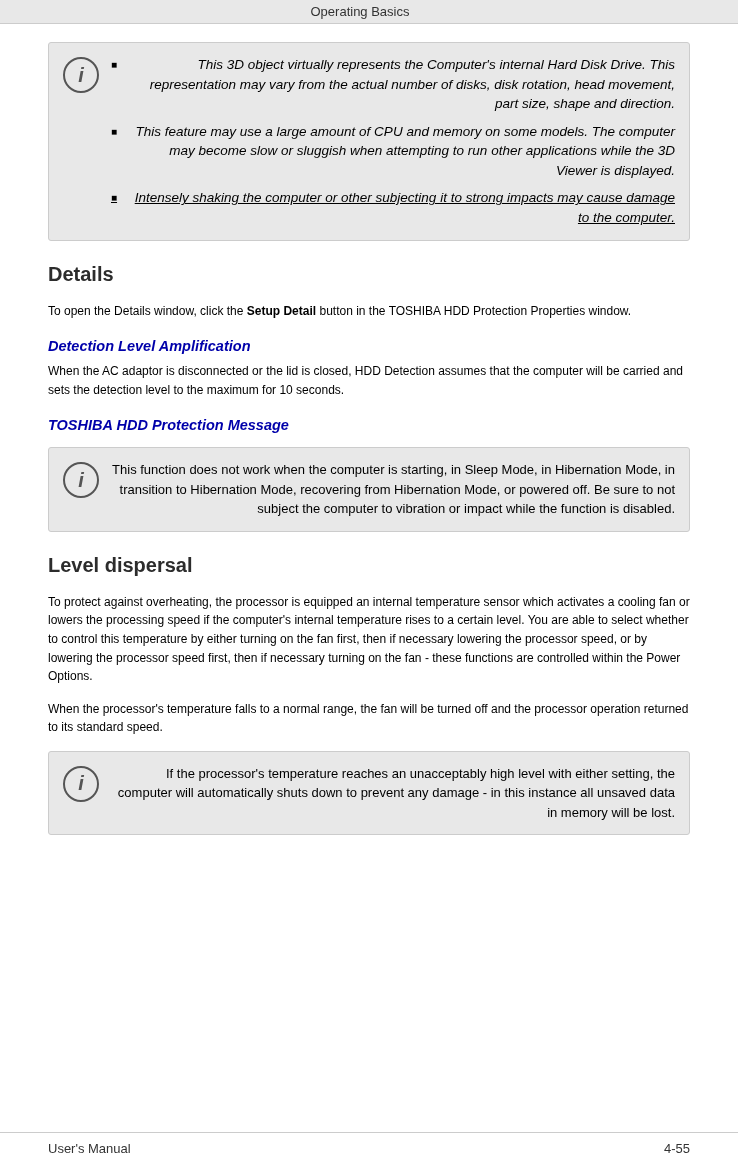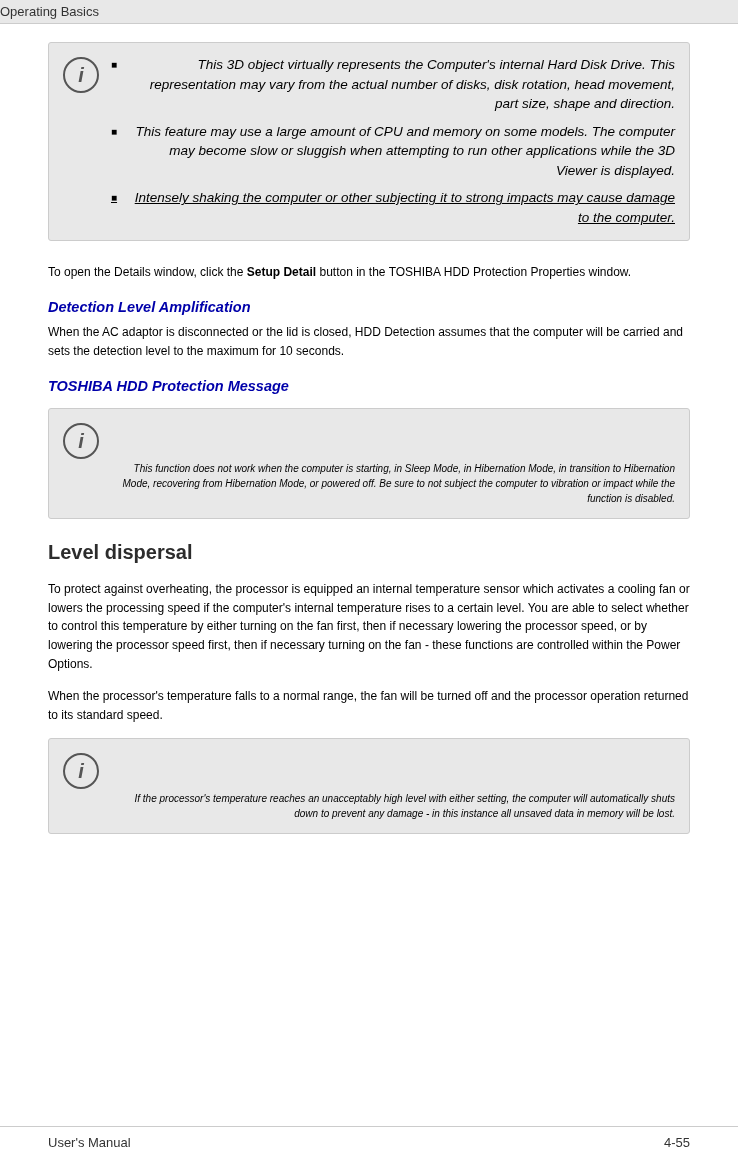--- a/index.html
+++ b/index.html
@@ -8,21 +8,21 @@
       font-size: 13.5px;
       color: #000;
       background: #fff;
       width: 738px;
       min-height: 1172px;
       position: relative;
     }
 
     .page-header {
       background: #e8e8e8;
-      text-align: left;
+      text-align: center;
       padding: 4px 18px 4px 0;
       font-size: 13px;
       color: #333;
       border-bottom: 1px solid #ccc;
     }
 
     .page-content {
       padding: 18px 48px 60px 48px;
     }
 
@@ -93,24 +93,22 @@
       flex-direction: row;
       background: #e8e8e8;
       border: 1px solid #ccc;
       border-radius: 3px;
       padding: 12px 14px;
       margin: 14px 0 22px 0;
       gap: 12px;
     }
 
     .info-box-italic .info-content p {
-      font-style: italic;
-      font-size: 10px;
+      font-size: 13px;
       line-height: 1.5;
-      margin-top: 40px;
     }
 
     
     .section-h2 {
       font-size: 20px;
       font-weight: bold;
       color: #2c2c2c;
       margin-bottom: 16px;
       margin-top: 8px;
     }
@@ -130,21 +128,21 @@
       margin-bottom: 14px;
     }
 
     .body-para b {
       font-weight: bold;
     }
 
     
     .page-footer {
       position: absolute;
-      bottom: 14px;
+      bottom: 8px;
       left: 0;
       right: 0;
       display: flex;
       justify-content: space-between;
       padding: 8px 48px;
       border-top: 1px solid #ccc;
       font-size: 13px;
       color: #333;
     }
 
@@ -178,20 +176,21 @@
           <span>This feature may use a large amount of CPU and memory on some models. The computer may become slow or sluggish when attempting to run other applications while the 3D Viewer is displayed.</span>
         </li>
         <li>
           <span>Intensely shaking the computer or other subjecting it to strong impacts may cause damage to the computer.</span>
         </li>
       </ul>
     </div>
   </div>
 
   <div class="details-section">
+    <h2 class="section-h2">Details</h2>
 
     <p class="body-para">
       <span>To open the Details window, click the </span><b>Setup Detail</b><span> button in the TOSHIBA HDD Protection Properties window.</span>
     </p>
 
     <h3 class="section-h3">Detection Level Amplification</h3>
     <p class="body-para">When the AC adaptor is disconnected or the lid is closed, HDD Detection assumes that the computer will be carried and sets the detection level to the maximum for 10 seconds.</p>
 
     <h3 class="section-h3">TOSHIBA HDD Protection Message</h3>
 

